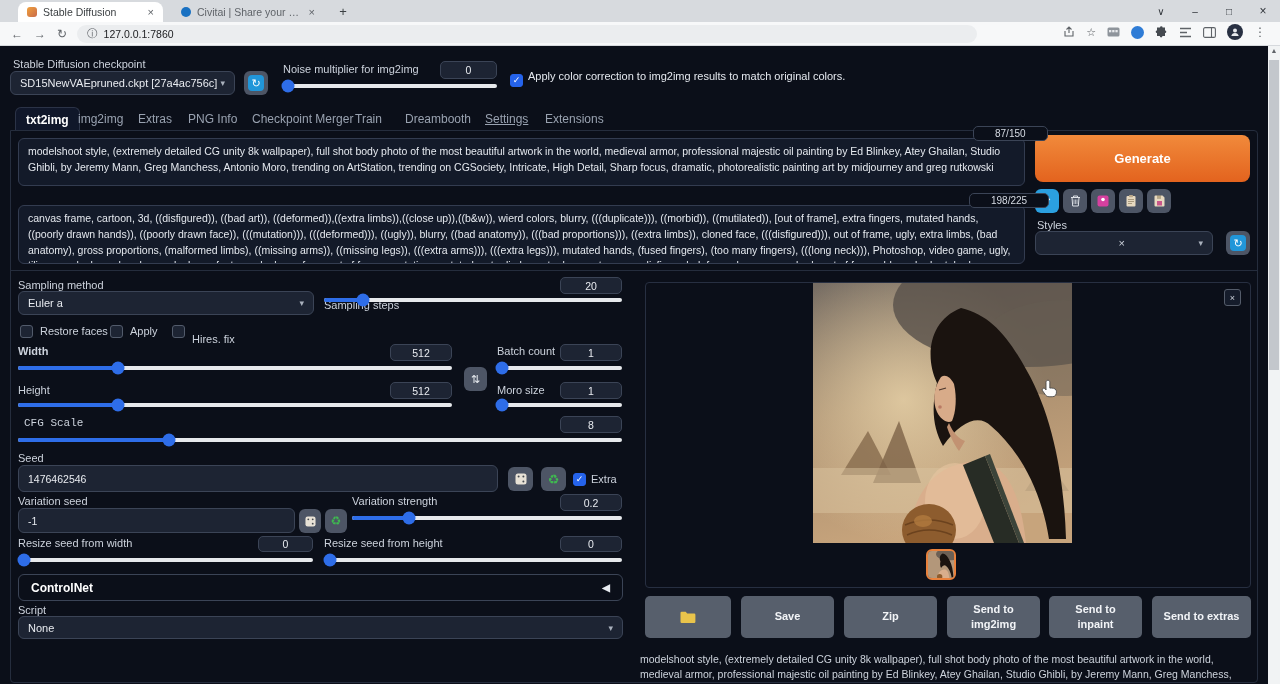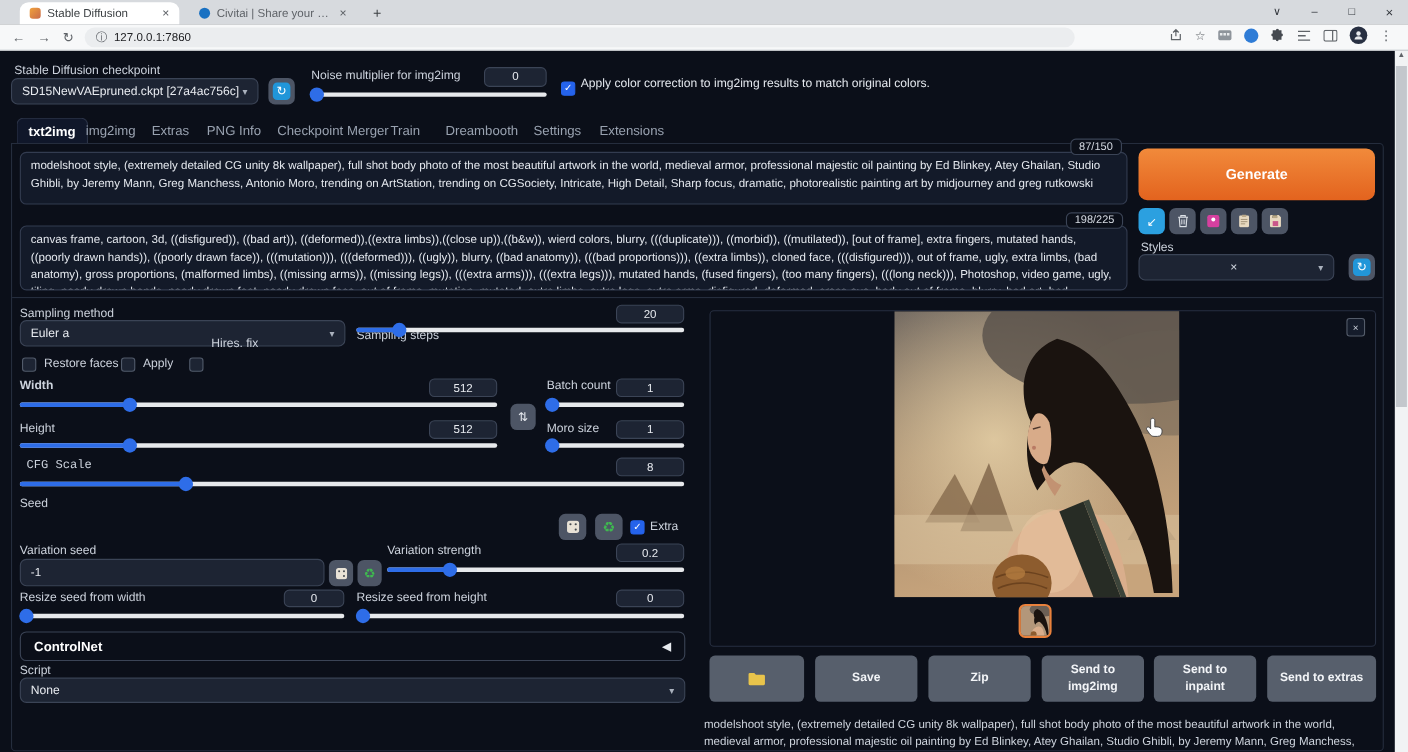--- a/index.html
+++ b/index.html
@@ -27,21 +27,21 @@
   .dd{position:absolute;background:#1d2433;border:1px solid #3b4456;border-radius:6px;color:#e8ebf0;font-size:11px;display:flex;align-items:center;padding:0 9px;box-sizing:border-box;}
   .dd .caret{margin-left:auto;color:#aab1bd;font-size:9px;}
   .num{position:absolute;background:#1d2433;border:1px solid #3b4456;border-radius:5px;color:#e8ebf0;font-size:10.5px;display:flex;align-items:center;justify-content:center;box-sizing:border-box;}
   .slider{position:absolute;height:4px;background:#e7e9ec;border-radius:2px;}
   .slider .fill{position:absolute;left:0;top:0;height:4px;background:#2e6de8;border-radius:2px;}
   .slider .knob{position:absolute;top:2px;width:13px;height:13px;border-radius:50%;background:#2e6de8;transform:translate(-50%,-50%);}
   .cb{position:absolute;width:13px;height:13px;border-radius:3px;background:#1d2433;border:1px solid #525b6b;box-sizing:border-box;}
   .cb.on{background:#2563eb;border-color:#2563eb;color:#fff;font-size:9px;line-height:11px;text-align:center;}
   .ibtn{position:absolute;background:#4d5565;border-radius:6px;display:flex;align-items:center;justify-content:center;}
   .ta{position:absolute;background:#131a29;border:1px solid #333c50;border-radius:6px;color:#e4e8ee;font-size:10.5px;line-height:1.5;padding:5px 9px;box-sizing:border-box;overflow:hidden;}
-  .counter{position:absolute;background:#0b0f19;border:1px solid #3b4456;border-radius:5px;font-size:10px;color:#d5dae2;padding:1px 7px;z-index:6;}
+  .counter{position:absolute;background:#0b0f19;border:1px solid #3b4456;border-radius:5px;font-size:10px;color:#d5dae2;padding:1px 21px;z-index:6;}
   .gbtn{position:absolute;background:#575f6c;border-radius:5px;color:#f2f4f7;font-size:11px;font-weight:bold;display:flex;align-items:center;justify-content:center;text-align:center;line-height:1.4;box-sizing:border-box;}
   .seedinput{position:absolute;background:#1d2433;border:1px solid #3b4456;border-radius:6px;color:#e8ebf0;font-size:10.5px;padding:0 9px;box-sizing:border-box;outline:none;}
   .divider{position:absolute;background:#252d3d;}
 
   
   .navtab{position:absolute;top:107px;height:23px;font-size:12px;color:#99a2b0;display:flex;align-items:center;padding:0 10px;}
   .navtab.active{color:#fff;font-weight:bold;background:#10172a;border:1px solid #2b3347;border-bottom:none;border-radius:6px 6px 0 0;}
 
   .genbtn{position:absolute;left:1035px;top:135px;width:215px;height:47px;background:linear-gradient(180deg,#f18a3b,#e3631e);border-radius:8px;color:#fff;font-weight:bold;font-size:13px;display:flex;align-items:center;justify-content:center;}
 
@@ -146,21 +146,21 @@
   <div class="cb on" style="left:510px;top:74px;">✓</div>
   <div class="lbl" style="left:528px;top:69px;width:330px;white-space:normal;line-height:14px;color:#e4e8ee;">Apply color correction to img2img results to match original colors.</div>
 
   <div class="navtab active" style="left:15px;">txt2img</div>
   <div class="navtab" style="left:68px;">img2img</div>
   <div class="navtab" style="left:128px;">Extras</div>
   <div class="navtab" style="left:178px;">PNG Info</div>
   <div class="navtab" style="left:242px;">Checkpoint Merger</div>
   <div class="navtab" style="left:345px;">Train</div>
   <div class="navtab" style="left:395px;">Dreambooth</div>
-  <div class="navtab" style="left:475px;">Settings</div>
+  <div class="navtab" style="left:475px;text-decoration:underline;">Settings</div>
   <div class="navtab" style="left:535px;">Extensions</div>
 
   <div style="position:absolute;left:10px;top:130px;width:1248px;height:553px;border:1px solid #252d3d;border-radius:0 4px 4px 4px;box-sizing:border-box;"></div>
   <div class="divider" style="left:11px;top:270px;width:1246px;height:1px;"></div>
 
   <div class="counter" style="left:973px;top:126px;">87/150</div>
   <div class="ta" style="left:18px;top:138px;width:1007px;height:48px;">modelshoot style, (extremely detailed CG unity 8k wallpaper), full shot body photo of the most beautiful artwork in the world, medieval armor, professional majestic oil painting by Ed Blinkey, Atey Ghailan, Studio Ghibli, by Jeremy Mann, Greg Manchess, Antonio Moro, trending on ArtStation, trending on CGSociety, Intricate, High Detail, Sharp focus, dramatic, photorealistic painting art by midjourney and greg rutkowski</div>
 
   <div class="counter" style="left:969px;top:193px;">198/225</div>
   <div class="ta" style="left:18px;top:205px;width:1007px;height:59px;">canvas frame, cartoon, 3d, ((disfigured)), ((bad art)), ((deformed)),((extra limbs)),((close up)),((b&amp;w)), wierd colors, blurry, (((duplicate))), ((morbid)), ((mutilated)), [out of frame], extra fingers, mutated hands, ((poorly drawn hands)), ((poorly drawn face)), (((mutation))), (((deformed))), ((ugly)), blurry, ((bad anatomy)), (((bad proportions))), ((extra limbs)), cloned face, (((disfigured))), out of frame, ugly, extra limbs, (bad anatomy), gross proportions, (malformed limbs), ((missing arms)), ((missing legs)), (((extra arms))), (((extra legs))), mutated hands, (fused fingers), (too many fingers), (((long neck))), Photoshop, video game, ugly, tiling, poorly drawn hands, poorly drawn feet, poorly drawn face, out of frame, mutation, mutated, extra limbs, extra legs, extra arms, disfigured, deformed, cross-eye, body out of frame, blurry, bad art, bad anatomy, 3d render</div>
@@ -220,21 +220,21 @@
   <div class="slider" style="left:324px;top:298px;width:298px;">
       <div class="fill" style="width:13%;"></div>
       <div class="knob" style="left:13%;"></div>
     </div>
 
   <div class="cb" style="left:20px;top:325px;"></div>
   <div class="lbl" style="left:40px;top:325px;">Restore faces</div>
   <div class="cb" style="left:110px;top:325px;"></div>
   <div class="lbl" style="left:130px;top:325px;">Apply</div>
   <div class="cb" style="left:172px;top:325px;"></div>
-  <div class="lbl" style="left:192px;top:306px;">Hires. fix</div>
+  <div class="lbl" style="left:192px;top:333px;">Hires. fix</div>
 
   <div class="lbl" style="left:18px;top:345px;font-weight:bold;">Width</div>
   <div class="num" style="left:390px;top:344px;width:62px;height:17px;">512</div>
   <div class="slider" style="left:18px;top:366px;width:434px;">
       <div class="fill" style="width:23%;"></div>
       <div class="knob" style="left:23%;"></div>
     </div>
 
   <div class="lbl" style="left:18px;top:384px;">Height</div>
   <div class="num" style="left:390px;top:382px;width:62px;height:17px;">512</div>
@@ -262,20 +262,21 @@
     </div>
 
   <div class="lbl" style="left:24px;top:417px;font-family:Liberation Mono, monospace;">CFG Scale</div>
   <div class="num" style="left:560px;top:416px;width:62px;height:17px;">8</div>
   <div class="slider" style="left:18px;top:438px;width:604px;">
       <div class="fill" style="width:25%;"></div>
       <div class="knob" style="left:25%;"></div>
     </div>
 
   <div class="lbl" style="left:18px;top:452px;">Seed</div>
+  <input class="seedinput" style="left: 18px; top: 465px; width: 480px; height: 27px;" value="1476462546">
   <div class="ibtn" style="left:508px;top:467px;width:25px;height:24px;">
     <svg width="12" height="12" viewBox="0 0 12 12">
         <rect x="0.5" y="0.5" width="11" height="11" rx="2.5" fill="#e8e2d6"></rect>
         <circle cx="3.6" cy="3.6" r="1" fill="#454a50"></circle>
         <circle cx="8.4" cy="8.4" r="1" fill="#454a50"></circle>
         <circle cx="8.4" cy="3.6" r="1" fill="#454a50"></circle>
       </svg>
   </div>
   <div class="ibtn" style="left:541px;top:467px;width:25px;height:24px;">
     <span style="color:#3fb950;font-size:13px;">♻</span>

